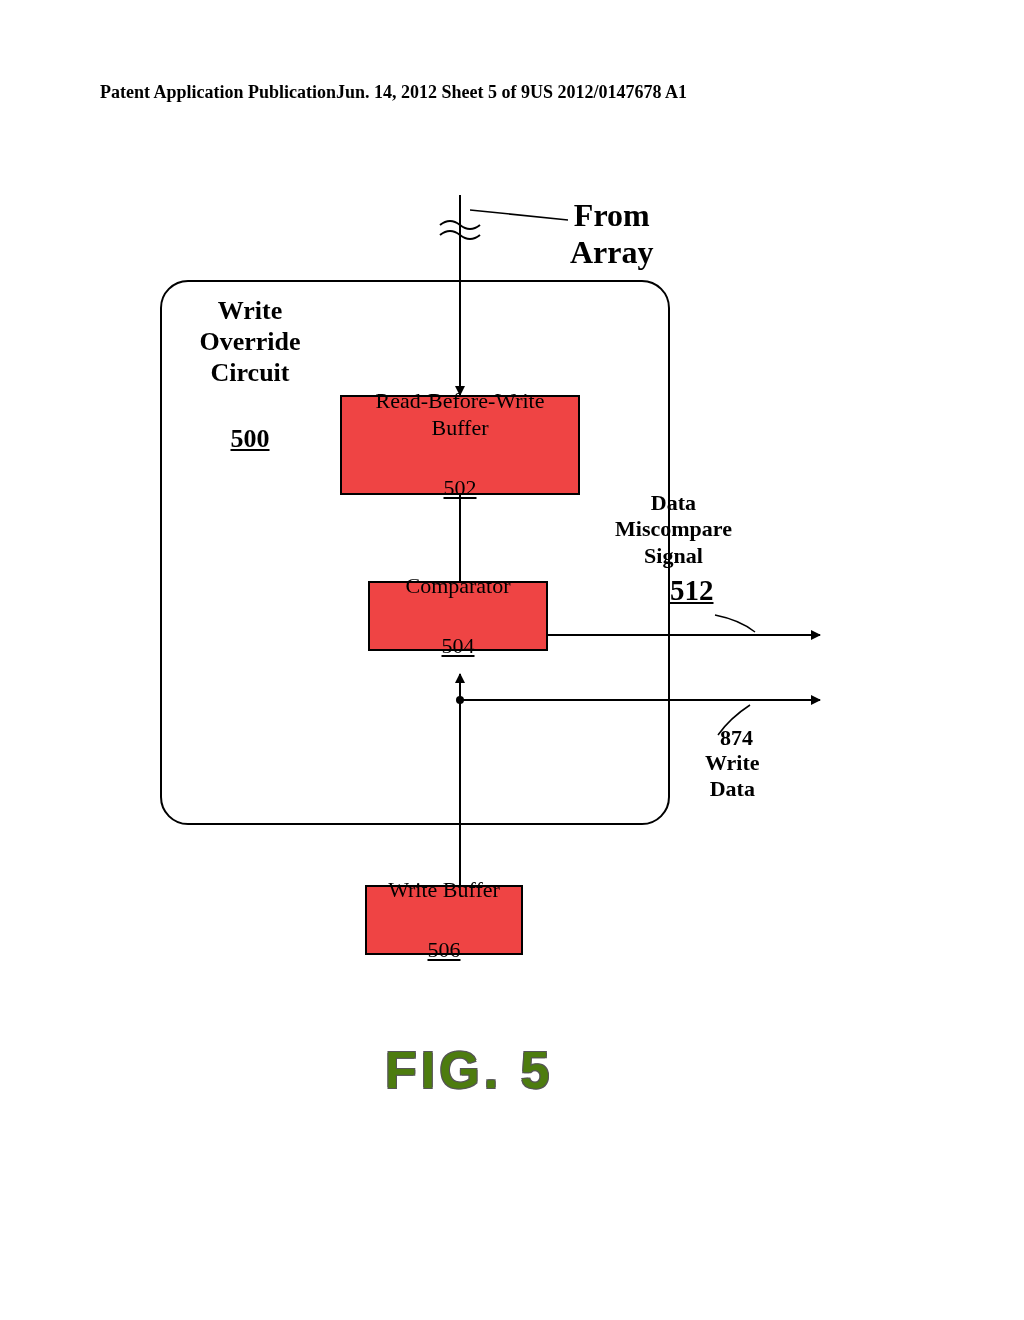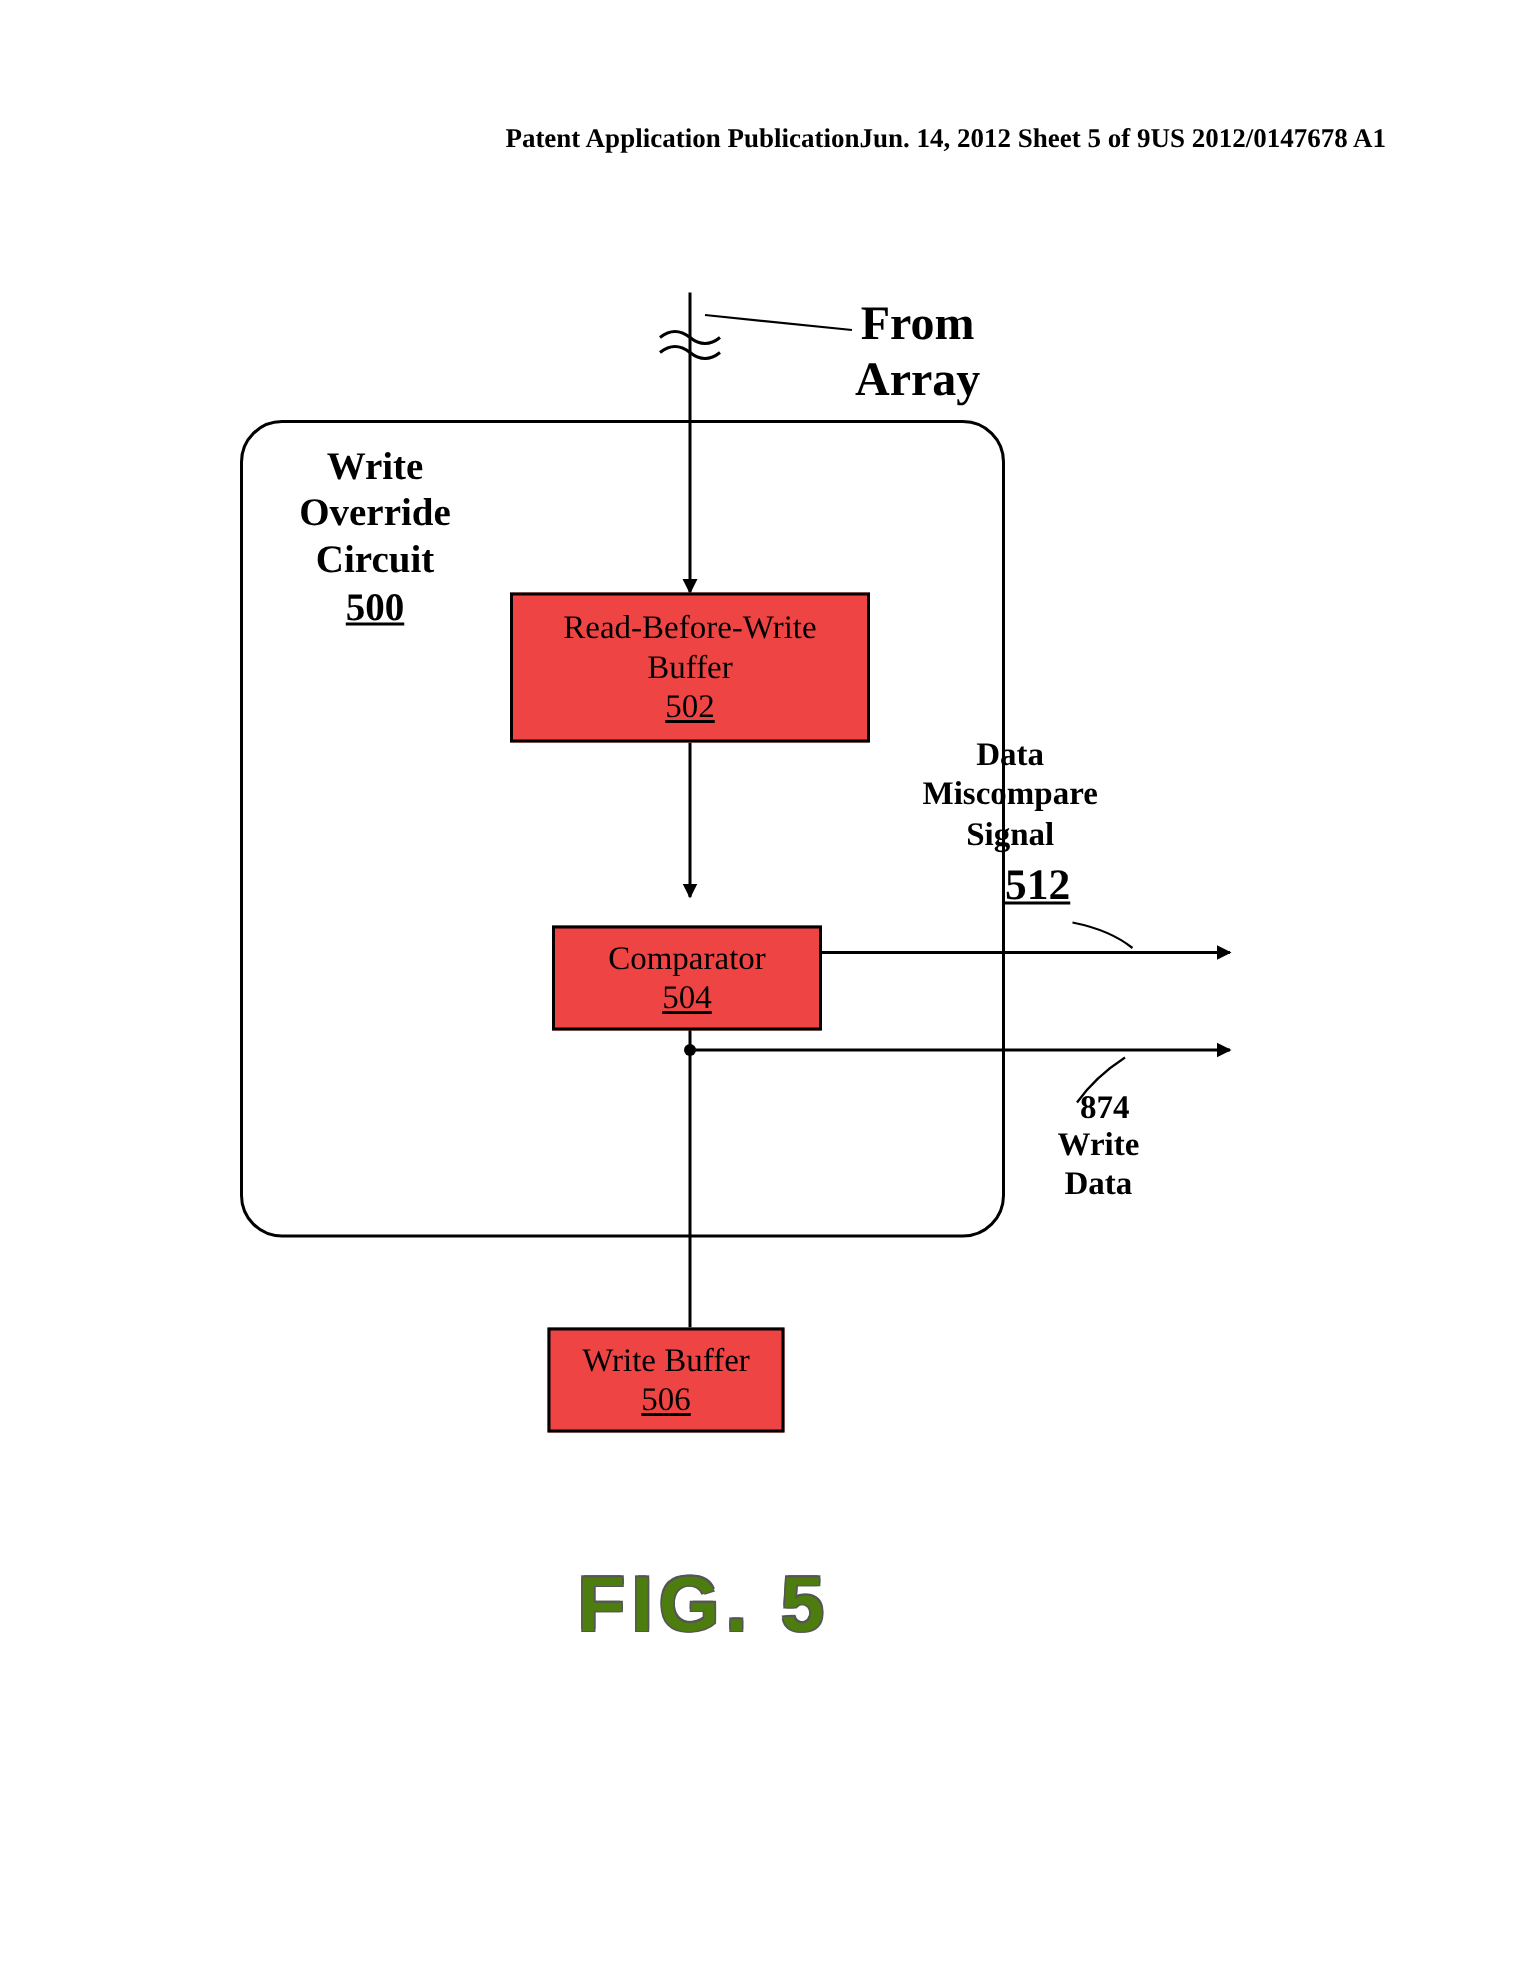--- a/index.html
+++ b/index.html
@@ -10,21 +10,21 @@
     font-family: "Times New Roman", serif;
     position: relative;
     color: #000;
   }
   .header-row {
     position: absolute;
     top: 82px;
     left: 100px;
     right: 100px;
     display: flex;
-    justify-content: flex-end;
+    justify-content: flex-start;
     font-size: 18px;
     font-weight: bold;
   }
   .header-right { text-align: right; }
   .diagram {
     position: absolute;
     top: 180px;
     left: 100px;
     width: 840px;
     height: 900px;
@@ -32,21 +32,21 @@
   .box500 {
     position: absolute;
     left: 60px;
     top: 100px;
     width: 510px;
     height: 545px;
     border: 2px solid #000;
     border-radius: 28px;
   }
   .label-line { text-align: center; }
-  .ref-underline { text-decoration: underline; }
+  .ref-underline { text-decoration: underline; margin-top: 34px; }
   .title500 {
     position: absolute;
     left: 70px;
     top: 115px;
     width: 160px;
     text-align: center;
     font-size: 26px;
     font-weight: bold;
     line-height: 1.2;
   }
@@ -57,21 +57,21 @@
     font-size: 22px;
     background: #ef4444;
     display: flex;
     flex-direction: column;
     justify-content: center;
     align-items: center;
     line-height: 1.2;
     padding: 6px 10px;
   }
   .block502 { left: 240px; top: 215px; width: 240px; height: 100px; }
-  .block504 { left: 268px; top: 437px; width: 180px; height: 70px; }
+  .block504 { left: 268px; top: 401px; width: 180px; height: 70px; }
   .block506 { left: 265px; top: 705px; width: 158px; height: 70px; }
 
   .from-array {
     position: absolute;
     left: 470px; top: 17px;
     font-size: 32px; font-weight: bold;
     text-align: center; line-height: 1.15;
   }
   .miscompare-label {
     position: absolute;

